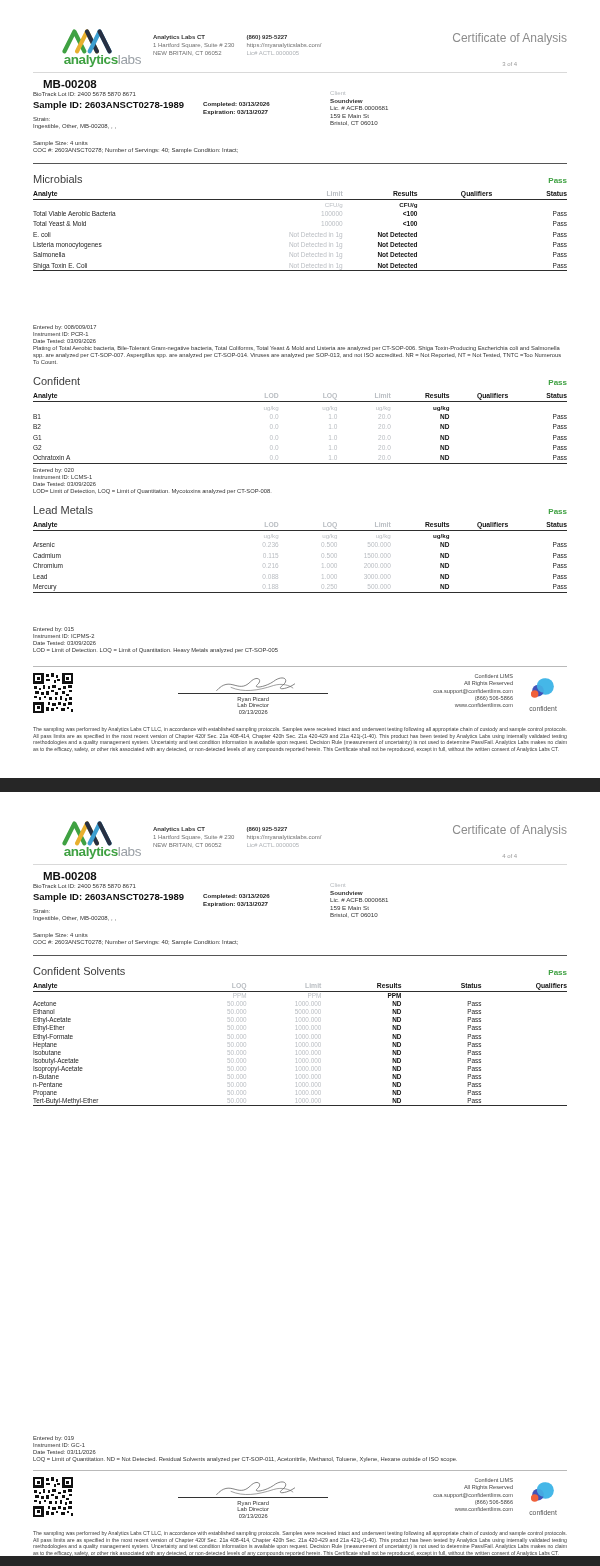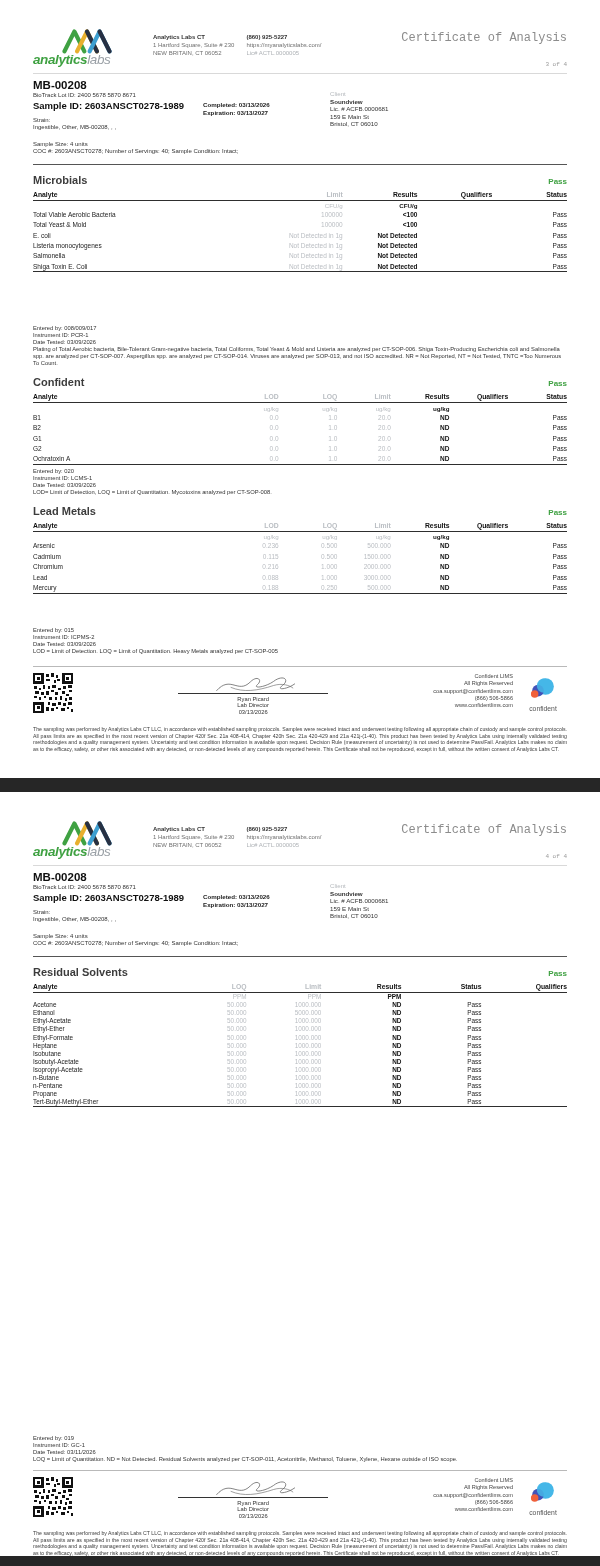--- a/index.html
+++ b/index.html
@@ -13,46 +13,46 @@
   .page--1 { height: 778px; }
   .page--2 { height: 764px; }
   .page-divider { height: 14px; background: #262626; }
   .bottom-bar { height: 10px; background: #262626; }
   .grow { flex: 1; }
   .sp50 { height: 50px; }
   .sp30 { height: 30px; }
 
   
   .hdr { display: flex; align-items: flex-start; margin-top: 27px; padding-bottom: 5px; border-bottom: 1px solid #d9d9d9; }
-  .hdr-logo { width: 108px; text-align: left; font-style: italic; }
+  .hdr-logo { width: 108px; text-align: right; }
   .logo-mark { display: block; margin: 0 auto -2px; }
   .logo-word { font-size: 13.5px; font-weight: 700; color: #3fa142; letter-spacing: -0.4px; }
   .logo-word .labs { color: #9aa0a6; font-weight: 400; }
   .hdr-col { font-size: 6px; line-height: 8px; color: #6f6f6f; margin-left: 12px; margin-top: 6px; }
   .hdr-col .strong { font-weight: 700; color: #333; }
   .hdr-col .muted { color: #aeb2b6; }
-  .hdr-right { margin-left: auto; text-align: right; margin-top: 4px; font-family: Liberation Mono, monospace; }
+  .hdr-right { margin-left: auto; text-align: center; margin-top: 4px; }
   .hdr-title { font-size: 12px; color: #8c8c8c; font-weight: 400; }
   .hdr-page { font-size: 6px; color: #9b9b9b; margin-top: 16px; }
 
   
   .sample { position: relative; padding: 5px 0 8px; border-bottom: 1px solid #555; }
-  .s-title { font-size: 11.5px; font-weight: 700; color: #101010; margin-bottom: 1px; }
+  .s-title { font-size: 11.5px; font-weight: 700; color: #101010; margin-bottom: 1px; margin-left: 10px; }
   .s-line { font-size: 6px; color: #333; line-height: 7.5px; }
   .s-id-row { display: flex; align-items: flex-start; gap: 19px; }
   .s-id { font-size: 9.5px; font-weight: 700; color: #101010; line-height: 11px; }
   .s-dates { font-size: 6.2px; font-weight: 600; line-height: 8px; padding-top: 1px; }
   .client { position: absolute; left: 297px; top: 16px; font-size: 6.2px; line-height: 7.6px; color: #333; }
   .client .lbl { color: #b5b9bd; }
   .client .nm { font-weight: 700; }
   .s-size { margin-top: 9px; }
 
   
   .sec-head { display: flex; justify-content: space-between; align-items: baseline; margin-top: 9px; }
-  .sec-title { font-size: 11px; color: #3c3c3c; font-weight: 700; }
+  .sec-title { font-size: 11px; color: #3c3c3c; font-weight: 400; }
   .sec-pass { font-size: 8px; font-weight: 700; color: #3fa142; }
 
   table { width: 100%; border-collapse: collapse; table-layout: fixed; margin-top: 3px; }
   th { font-size: 6.8px; padding: 2px 0; border-bottom: 1.2px solid #2e2e2e; text-align: right; color: #111; }
   th:first-child { text-align: left; }
   th.gray-col { color: #b9bdc2; }
   tr.units td { font-size: 6.2px; padding: 1.2px 0 0.5px; color: #b9bdc2; text-align: right; }
   tr.units td.c-res { color: #111; font-weight: 700; }
   tbody td { font-size: 6.5px; color: #222; text-align: right; padding: 1.7px 0; }
   tbody td:first-child { text-align: left; }
@@ -538,21 +538,21 @@
       <div class="nm">Soundview</div>
       <div>Lic. # ACFB.0000681</div>
       <div>159 E Main St</div>
       <div>Bristol, CT 06010</div>
     </div>
     <div class="s-line s-size">Sample Size: 4 units</div>
     <div class="s-line">COC #: 2603ANSCT0278; Number of Servings: 40; Sample Condition: Intact;</div>
   </div>
 
   <div class="sec-head">
-    <div class="sec-title">Residual Solvents</div>
+    <div class="sec-title">Confident Solvents</div>
     <div class="sec-pass">Pass</div>
   </div>
   <table class="tight">
     <colgroup>
         <col class="c1r">
         <col class="c2r">
         <col class="c3r">
         <col class="c4r">
         <col class="c5r">
         <col class="c6r">

